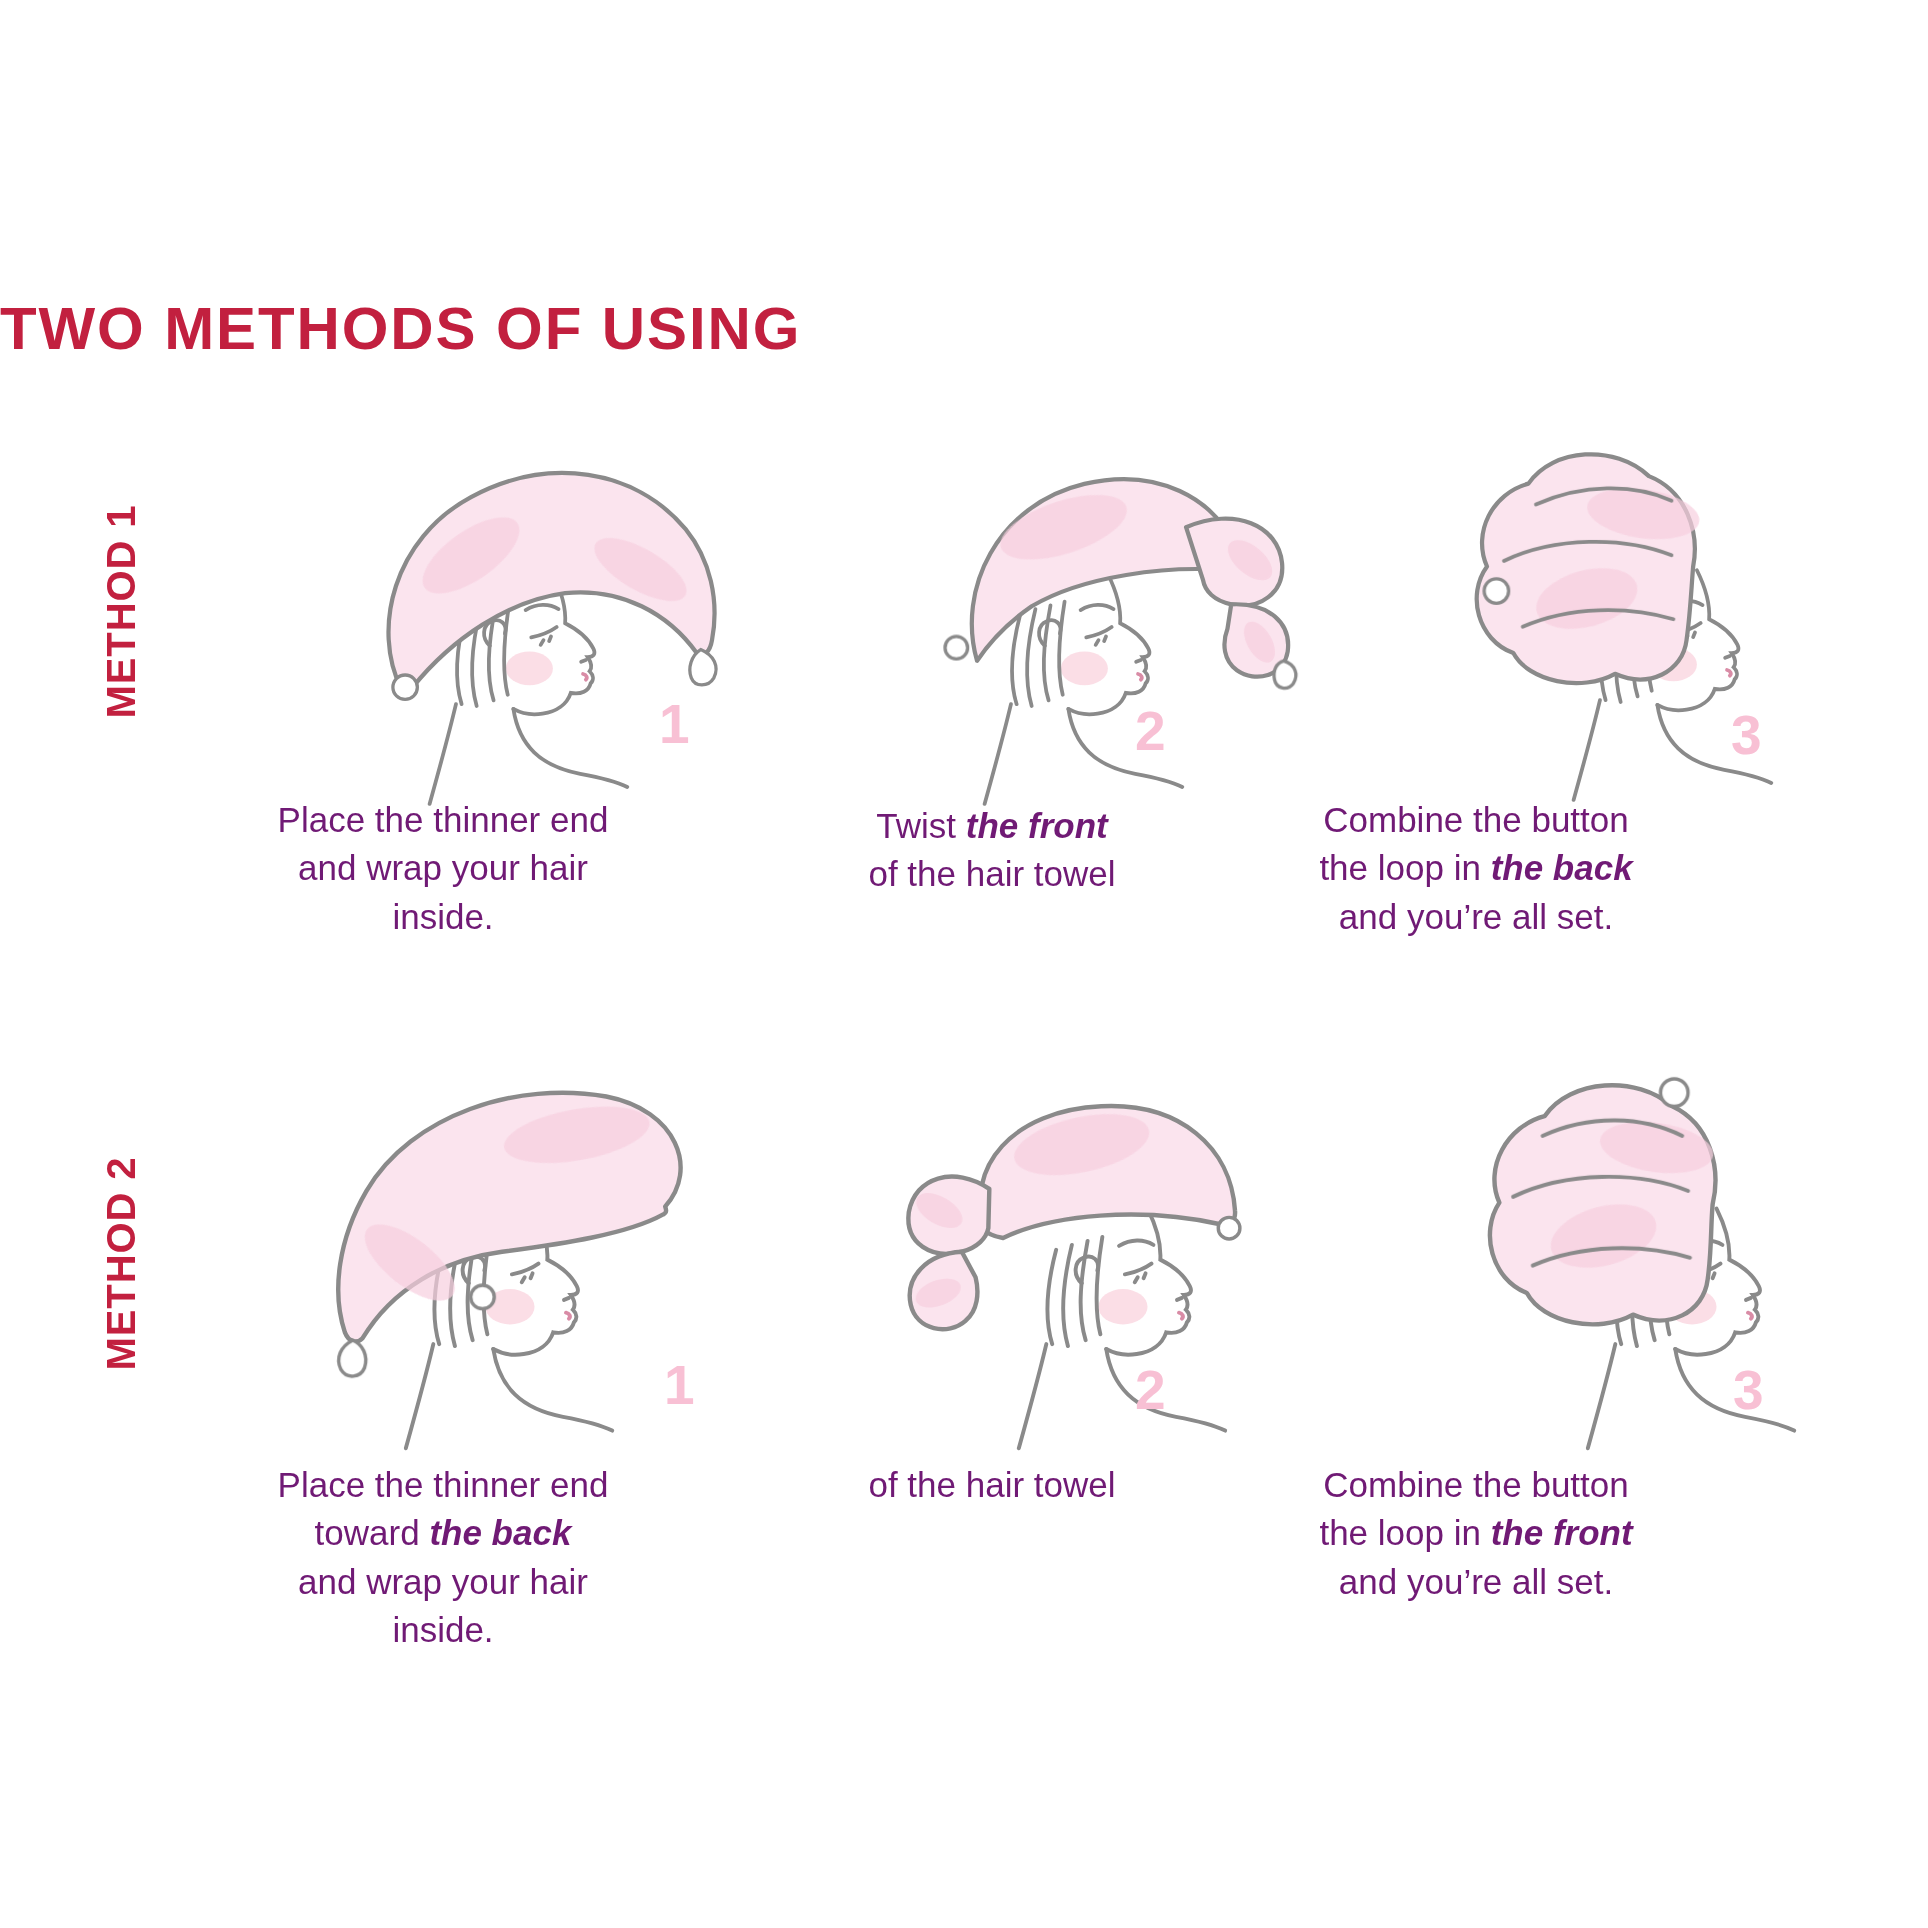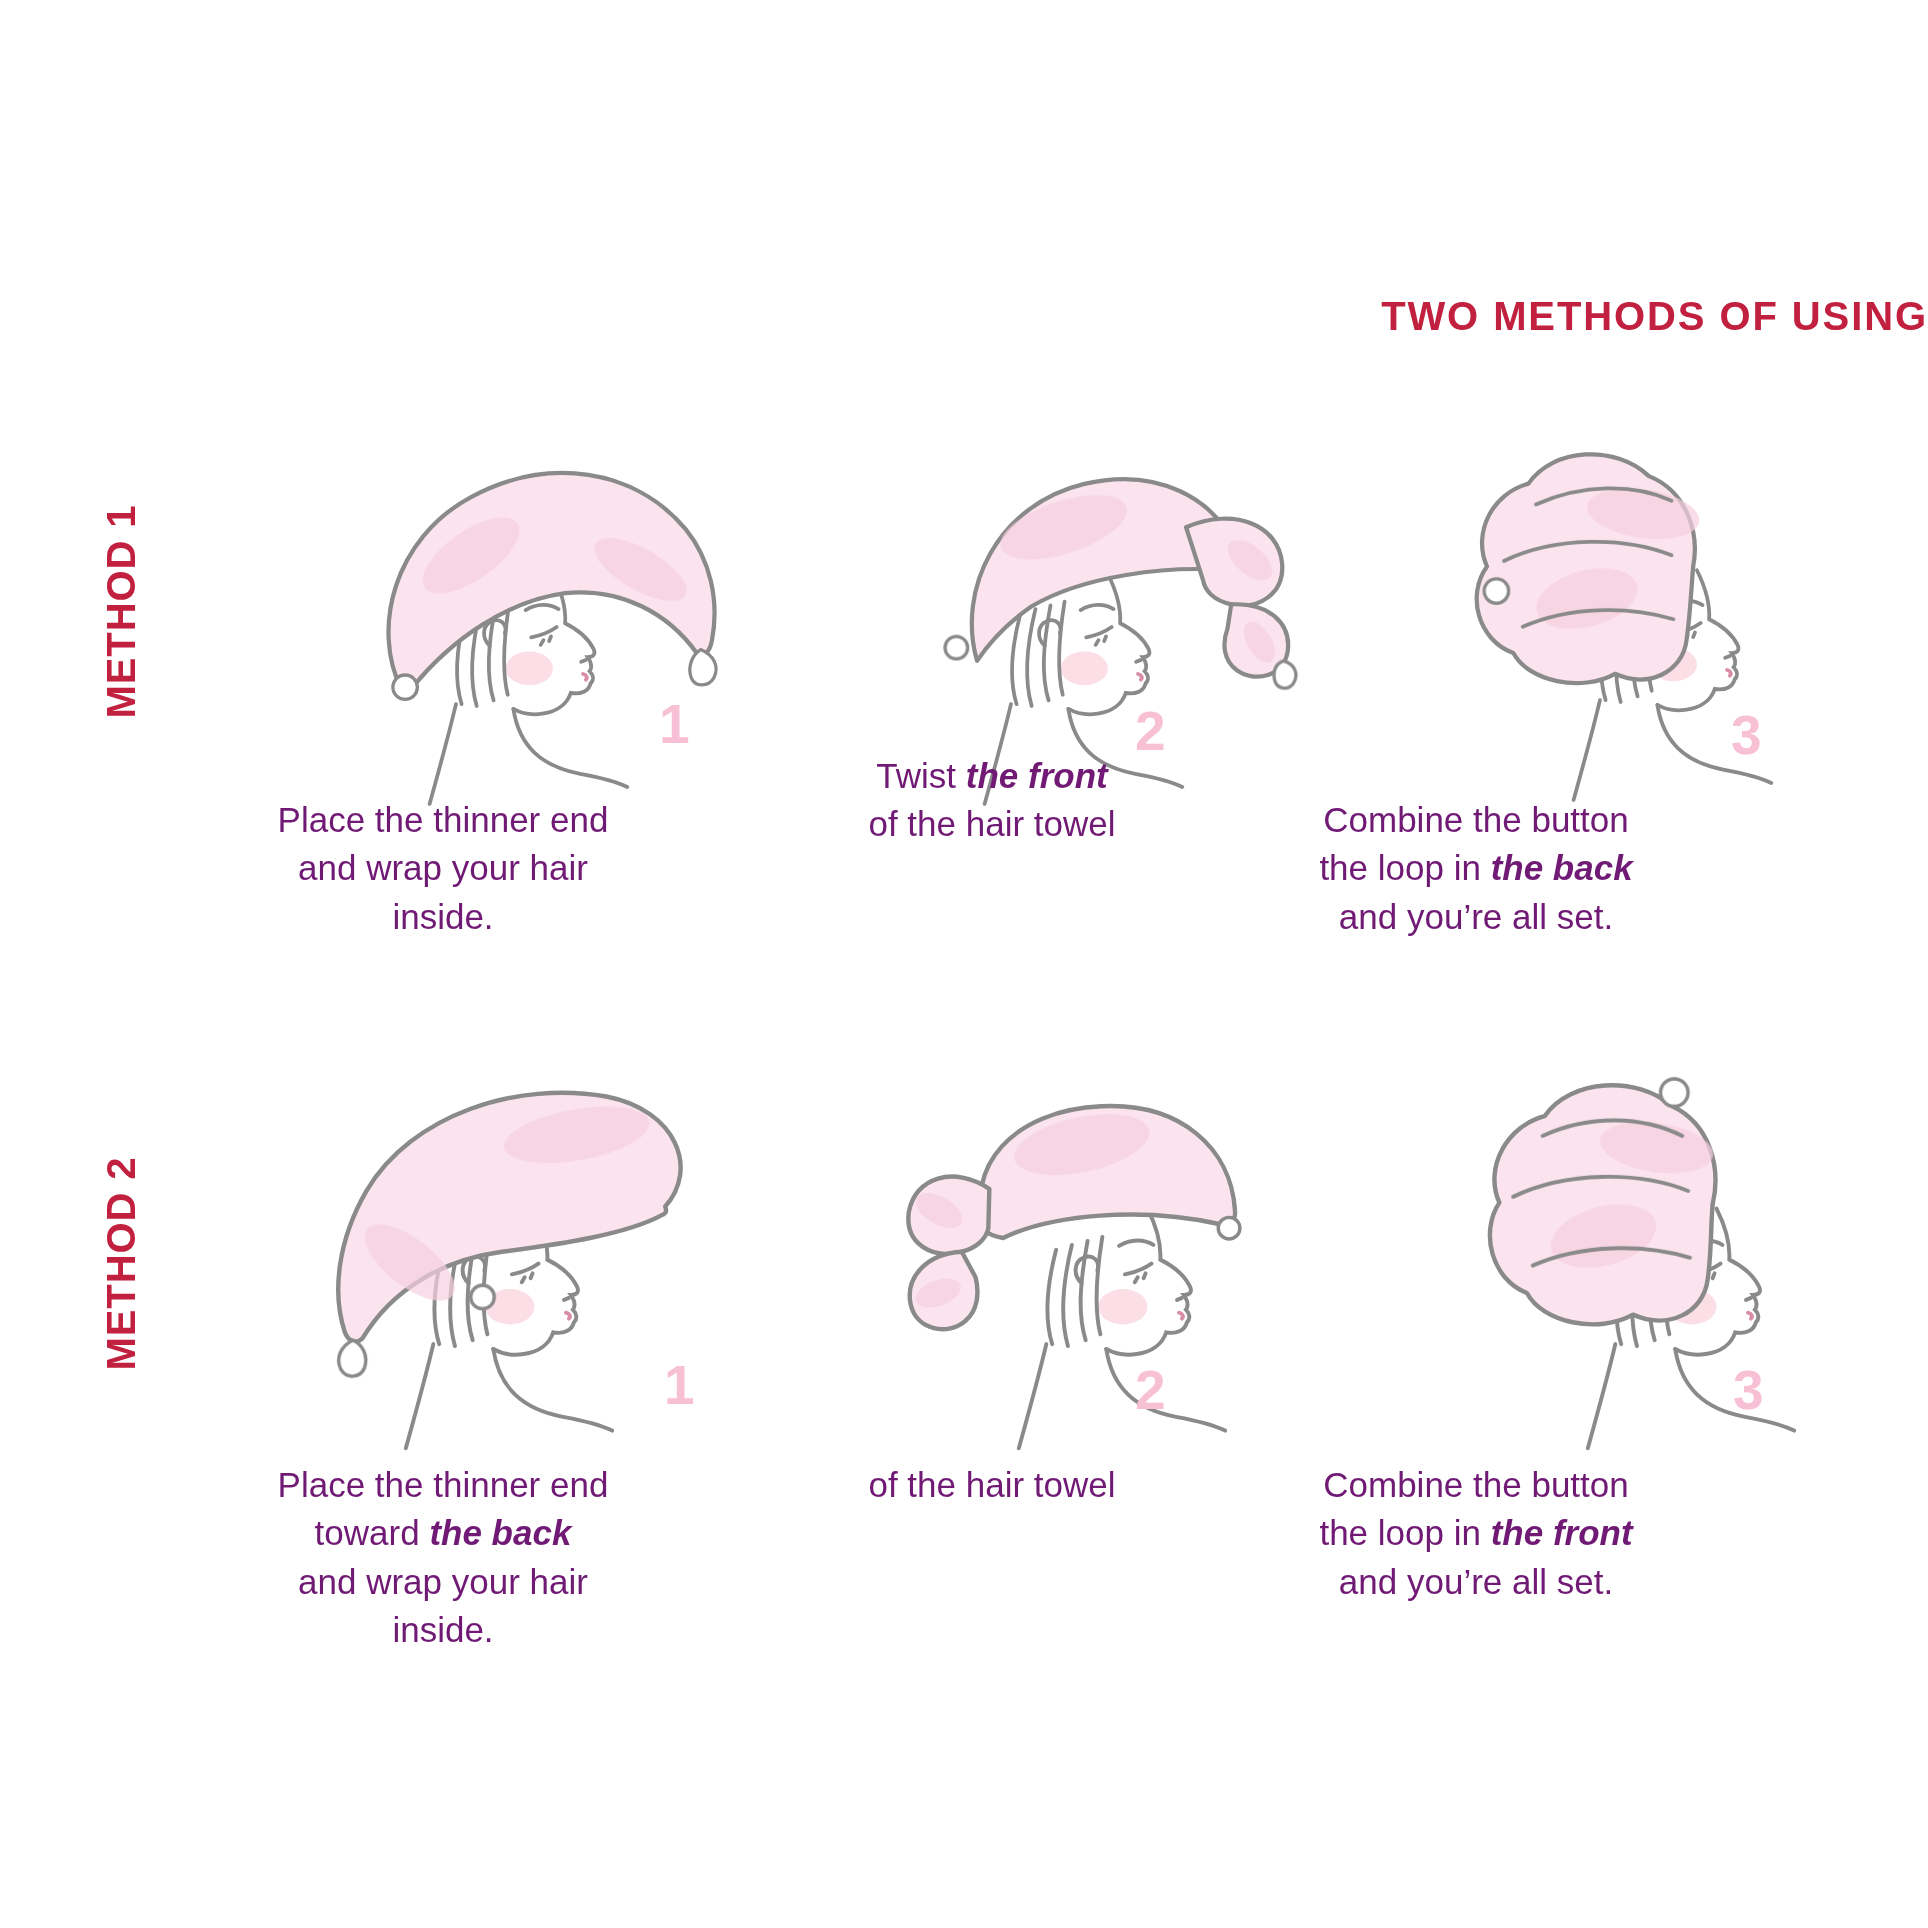--- a/index.html
+++ b/index.html
@@ -2,21 +2,21 @@
 <html style="font-size:15px"><head>
 <meta charset="utf-8">
 <style>
   html,body{margin:0;padding:0;background:#ffffff;}
   .canvas{
     position:relative;width:1928px;height:1928px;background:#ffffff;overflow:hidden;
     font-family:"Liberation Sans",sans-serif;
   }
   .title{
     position:absolute;left:0;top:294px;width:1928px;margin:0;
-    text-align:right;font-size:40px;font-weight:700;letter-spacing:1.9px;
+    text-align:left;font-size:60px;font-weight:700;letter-spacing:1.9px;
     color:#C2203F;
   }
   .method-label{
     position:absolute;left:-9.4px;width:260px;text-align:center;
     font-size:40px;font-weight:700;letter-spacing:0.9px;color:#C2203F;
     transform:rotate(-90deg);transform-origin:center;white-space:nowrap;
   }
   .method-label.m1{top:589px;}
   .method-label.m2{top:1241px;}
   .cell{position:absolute;}
@@ -182,21 +182,21 @@
   <span class="step-number" style="left:1731px;top:708px">3</span>
   <span class="step-number" style="left:664px;top:1358px">1</span>
   <span class="step-number" style="left:1135px;top:1363px">2</span>
   <span class="step-number" style="left:1733px;top:1363px">3</span>
 
   <div class="caption" style="left:217px;top:796px">
       <div><span>Place the thinner end</span></div>
       <div><span>and wrap your hair</span></div>
       <div><span>inside.</span></div>
     </div>
-  <div class="caption" style="left:766px;top:752px">
+  <div class="caption" style="left:766px;top:802px">
       <div><span>Twist </span><span class="em">the front</span></div>
       <div><span>of the hair towel</span></div>
     </div>
   <div class="caption" style="left:1250px;top:796px">
       <div><span>Combine the button</span></div>
       <div><span>the loop in </span><span class="em">the back</span></div>
       <div><span>and you’re all set.</span></div>
     </div>
   <div class="caption" style="left:217px;top:1461px">
       <div><span>Place the thinner end</span></div>

